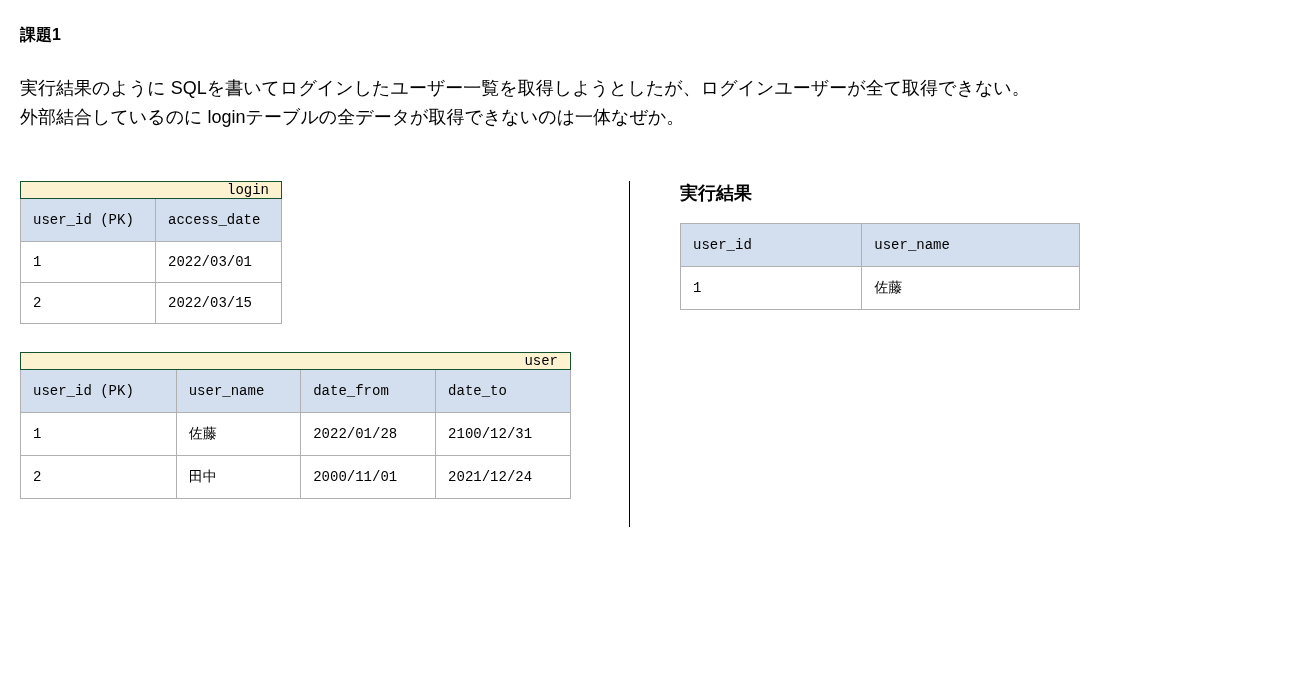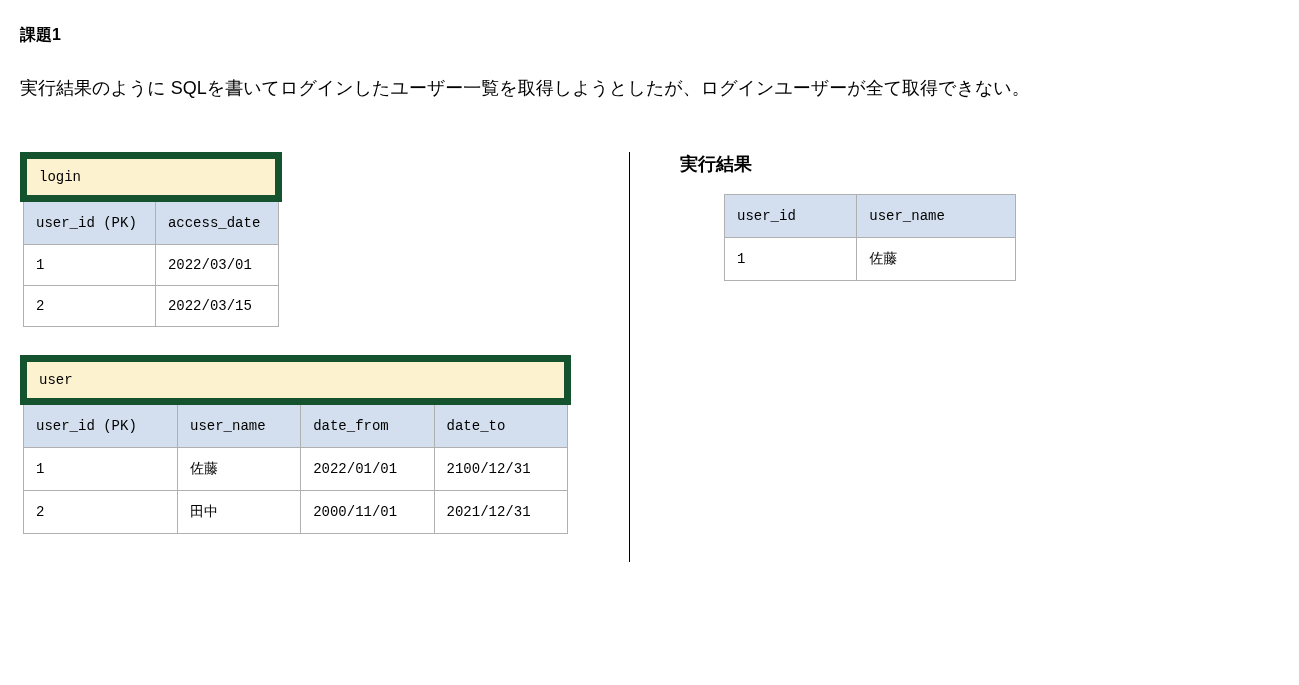--- a/index.html
+++ b/index.html
@@ -39,27 +39,27 @@
       margin-bottom: 18px;
     }
     table {
       border-collapse: collapse;
       font-family: "Courier New", monospace;
       font-size: 14px;
       margin-bottom: 28px;
     }
     table.login-table { width: 262px; }
     table.user-table { width: 551px; }
-    table.result-table { width: 292px; margin-left: 44px; }
+    table.result-table { width: 400px; }
     th.table-name {
       background: #fdf2cf;
-      text-align: left;
+      text-align: right;
       font-weight: normal;
-      border: 7px solid #14532d;
-      padding: 10px 12px;
+      border: 1px solid #14532d;
+      padding: 0 12px;
     }
     th.col-head {
       background: #d3dfee;
       text-align: left;
       font-weight: normal;
       border: 1px solid #b0b0b0;
       padding: 13px 12px;
     }
     td {
       border: 1px solid #b0b0b0;
@@ -77,20 +77,21 @@
       width: 600px;
     }
   </style>
 </head>
 <body>
 
 <div class="title">課題1</div>
 
 <div class="question">
   <div>実行結果のように SQLを書いてログインしたユーザー一覧を取得しようとしたが、ログインユーザーが全て取得できない。</div>
+  <div>外部結合しているのに loginテーブルの全データが取得できないのは一体なぜか。</div>
 </div>
 
 <div class="columns">
 
   <div class="col-left">
 
     <table class="login-table">
       <tbody>
           <tr>
             <th class="table-name" colspan="2">login</th>
@@ -117,28 +118,28 @@
           </tr>
       <tr>
         <th class="col-head">user_id (PK)</th>
         <th class="col-head">user_name</th>
         <th class="col-head">date_from</th>
         <th class="col-head">date_to</th>
       </tr>
       <tr>
         <td>1</td>
         <td>佐藤</td>
-        <td>2022/01/01</td>
+        <td>2022/01/28</td>
         <td>2100/12/31</td>
       </tr>
       <tr>
         <td>2</td>
         <td>田中</td>
         <td>2000/11/01</td>
-        <td>2021/12/31</td>
+        <td>2021/12/24</td>
       </tr>
     </tbody>
       </table>
   </div>
 
   <div class="col-right">
     <div class="section-title">実行結果</div>
 
 
     <table class="result-table">

